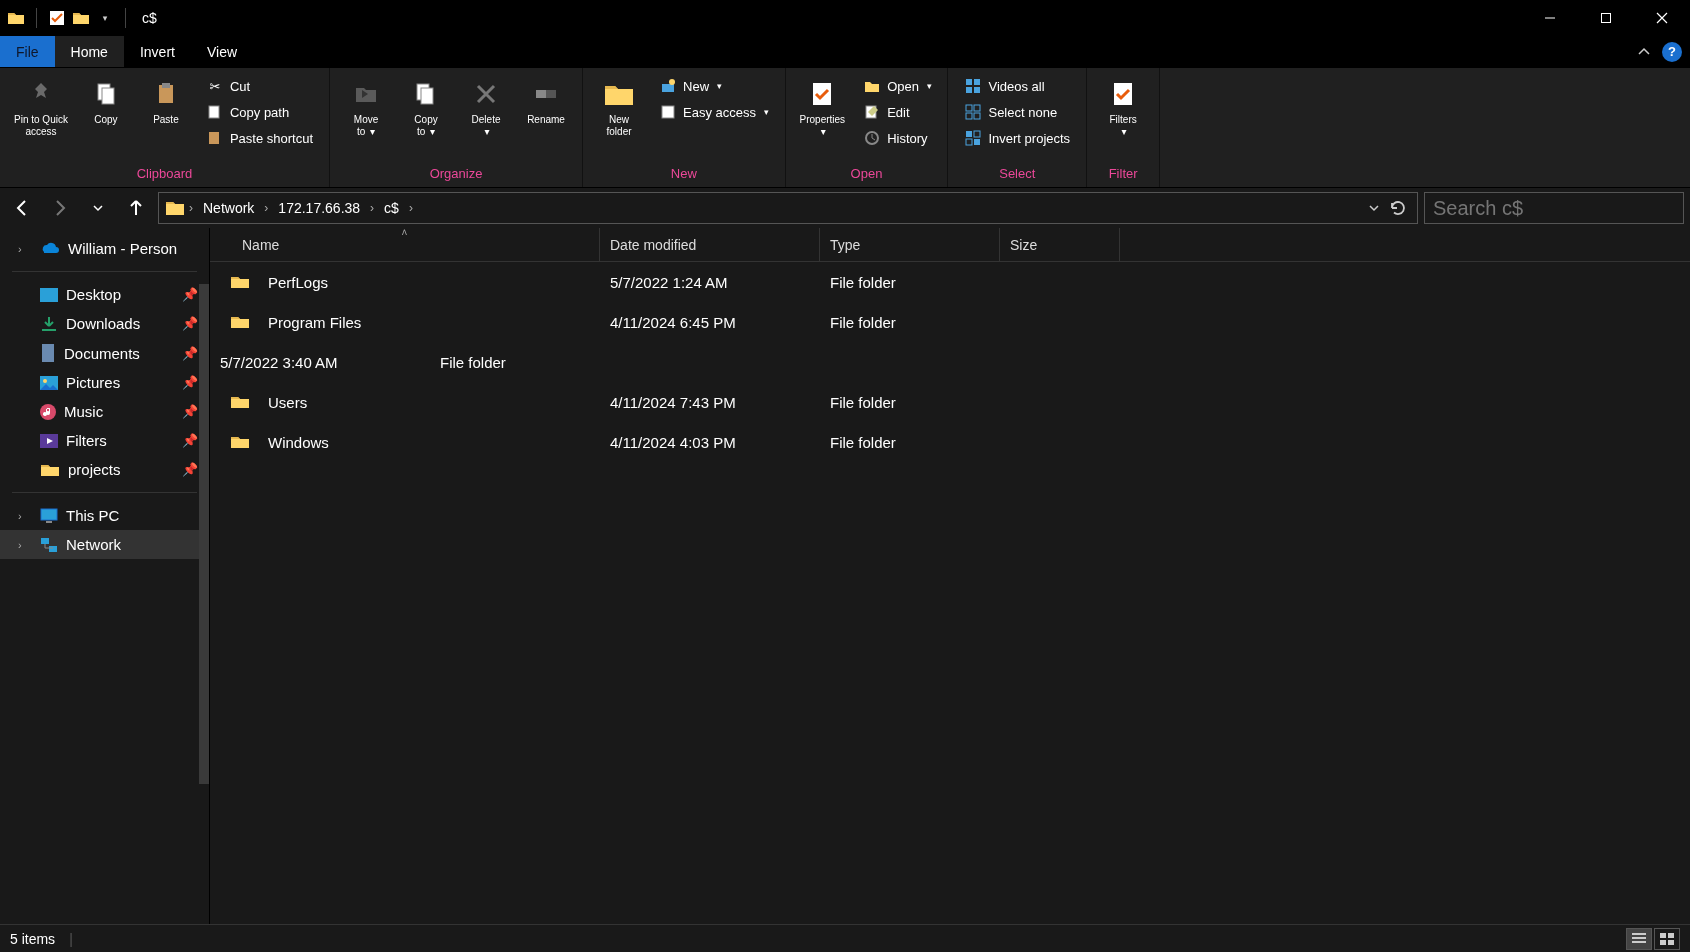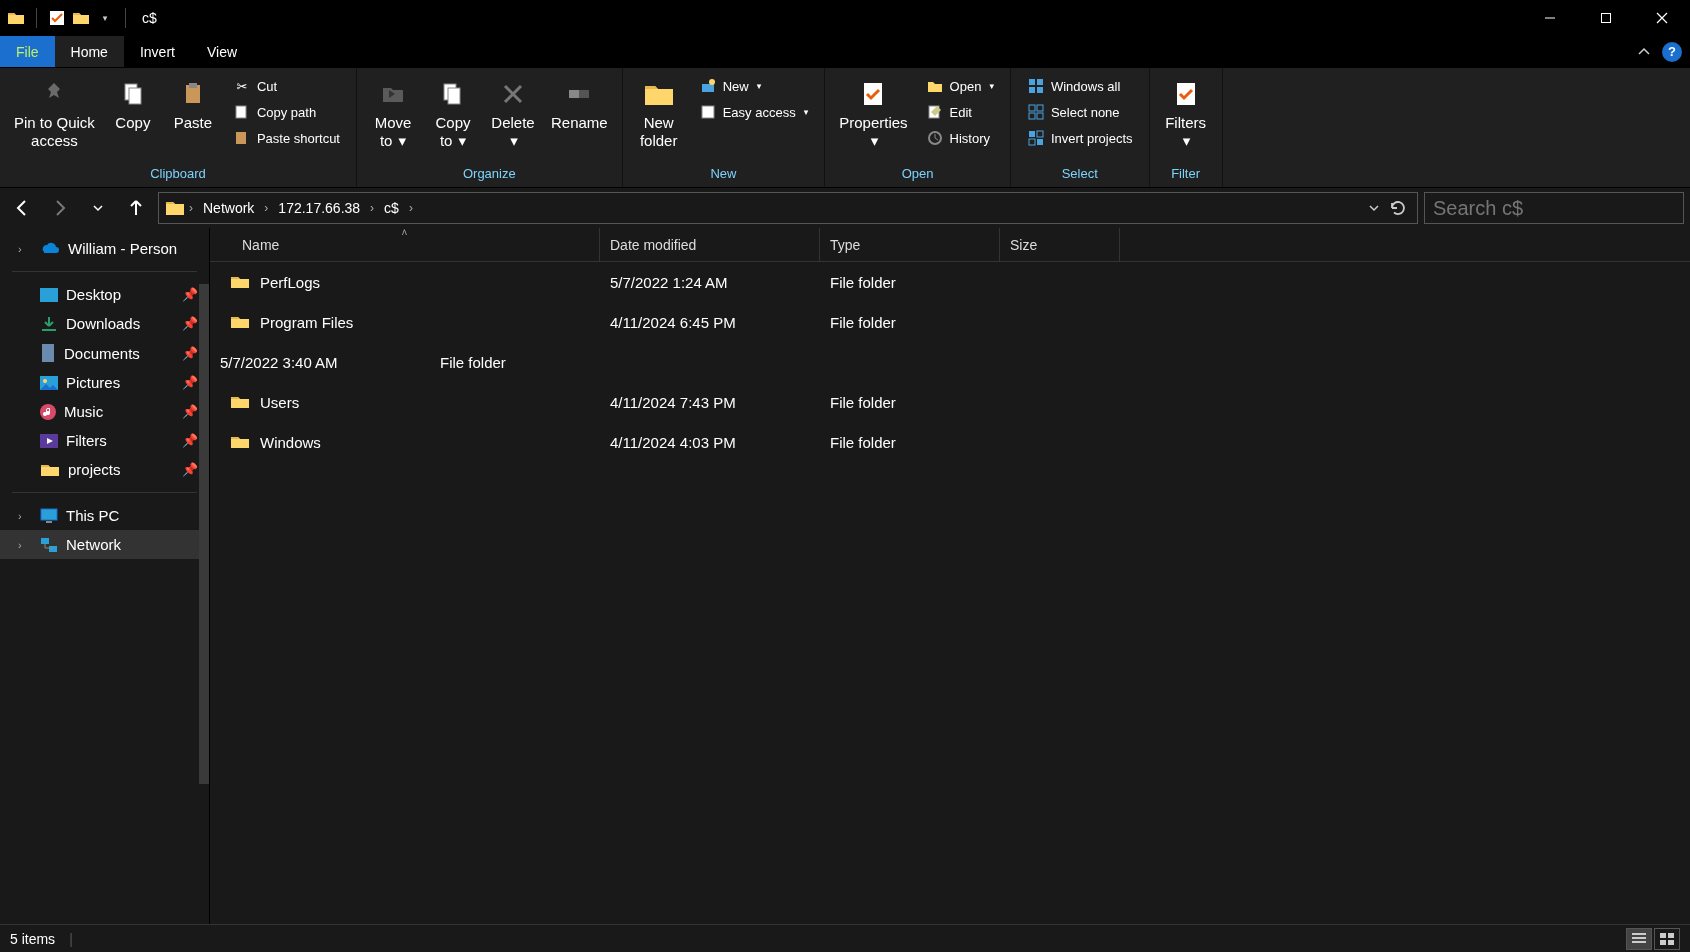--- a/index.html
+++ b/index.html
@@ -10,33 +10,33 @@
   .titlebar-left { display: flex; align-items: center; gap: 4px; padding-left: 6px; }
   .titlebar-icon { width: 20px; height: 20px; display: flex; align-items: center; justify-content: center; }
   .titlebar-sep { width: 1px; height: 20px; background: #444; margin: 0 6px; }
   .titlebar-title { padding-left: 6px; font-size: 14px; }
   .titlebar-right { margin-left: auto; display: flex; }
   .titlebar-btn { width: 56px; height: 36px; display: flex; align-items: center; justify-content: center; cursor: pointer; }
   
   
   .tabsrow { height: 32px; background: #000; display: flex; align-items: stretch; border-bottom: 1px solid #000; }
   .tab { padding: 0 16px; display: flex; align-items: center; font-size: 14px; cursor: pointer; }
-  .tab.file { background: #1a6fcf; color: #bef264; }
+  .tab.file { background: #1a6fcf; color: #0f172a; }
   .tab.active { background: #202020; }
   .tabsrow-right { margin-left: auto; display: flex; align-items: center; gap: 10px; padding-right: 8px; }
   .help-circle { width: 20px; height: 20px; border-radius: 50%; background: #1a6fcf; color: #fff; display: flex; align-items: center; justify-content: center; font-size: 13px; font-weight: bold; }
   
   
   .ribbon { background: #202020; display: flex; border-bottom: 1px solid #000; }
   .ribbon-group { display: flex; flex-direction: column; border-right: 1px solid #111; }
   .ribbon-group-body { flex: 1; display: flex; align-items: flex-start; padding: 4px 6px; }
-  .ribbon-group-label { text-align: center; font-size: 13px; color: #7dd3fc; padding: 2px 0 6px; }
+  .ribbon-group-label { text-align: center; font-size: 13px; color: #ec4899; padding: 2px 0 6px; }
   .rbtn-big { display: flex; flex-direction: column; align-items: center; padding: 4px 8px; min-width: 60px; cursor: pointer; }
   .rbtn-big .ricon { width: 36px; height: 36px; display: flex; align-items: center; justify-content: center; margin-bottom: 2px; }
-  .rbtn-big span { text-align: center; font-size: 15px; line-height: 1.2; }
+  .rbtn-big span { text-align: center; font-size: 10px; line-height: 1.2; }
   .rbtn-col { display: flex; flex-direction: column; gap: 2px; padding: 2px 4px; }
   .rbtn-small { display: flex; align-items: center; gap: 6px; padding: 3px 6px; font-size: 13px; cursor: pointer; white-space: nowrap; }
   .rbtn-small .ricon-s { width: 18px; height: 18px; display: flex; align-items: center; justify-content: center; }
   .caret { font-size: 9px; margin-left: 2px; }
   
   
   .addrrow { height: 40px; background: #191919; display: flex; align-items: center; padding: 4px 6px; gap: 6px; }
   .nav-btn { width: 32px; height: 30px; display:flex; align-items:center; justify-content:center; cursor:pointer; }
   .addrbar { flex: 1; height: 32px; border: 1px solid #555; background: #191919; display: flex; align-items: center; padding: 0 6px; gap: 4px; }
   .crumb { padding: 0 6px; cursor: pointer; display:flex; align-items:center; height:100%; }
@@ -63,21 +63,21 @@
   .columns { display:flex; border-bottom: 1px solid #333; height: 34px; align-items:center; font-size: 14px; color: #ddd; }
   .col { padding: 0 10px; border-right: 1px solid #333; height: 100%; display:flex; align-items:center; position: relative; }
   .col.name { width: 390px; padding-left: 32px;}
   .col.date { width: 220px; }
   .col.type { width: 180px; }
   .col.size { width: 120px; }
   .sort-caret { position:absolute; top:-1px; left:50%; transform:translateX(-50%); font-size:10px; color:#aaa;}
   
   .filerow { display:flex; align-items:center; height: 40px; font-size: 15px; cursor:pointer; }
   .cell { padding: 0 10px; }
-  .cell.name { width: 390px; display:flex; align-items:center; gap:10px; padding-left: 20px;}
+  .cell.name { width: 390px; display:flex; align-items:center; gap:18px; padding-left: 20px;}
   .cell.date { width: 220px; }
   .cell.type { width: 180px; }
   .cell.size { width: 120px; }
   
   
   .statusbar { height: 28px; background: #191919; border-top: 1px solid #333; display:flex; align-items:center; padding: 0 10px; font-size: 14px; }
   .statusbar-right { margin-left:auto; display:flex; gap:2px; }
   .view-btn { width:26px; height:22px; border:1px solid #555; display:flex; align-items:center; justify-content:center; cursor:pointer; }
   .view-btn.active { background:#444; }
 
@@ -333,21 +333,21 @@
       <div class="rbtn-col">
         <div class="rbtn-small">
           <span class="ricon-s">
             <svg width="16" height="16" viewBox="0 0 16 16">
                 <rect x="1" y="1" width="6" height="6" fill="#4aa3df"></rect>
                 <rect x="9" y="1" width="6" height="6" fill="#4aa3df"></rect>
                 <rect x="1" y="9" width="6" height="6" fill="#4aa3df"></rect>
                 <rect x="9" y="9" width="6" height="6" fill="#4aa3df"></rect>
               </svg>
           </span>
-          <span>Windows all</span>
+          <span>Videos all</span>
         </div>
         <div class="rbtn-small">
           <span class="ricon-s">
             <svg width="16" height="16" viewBox="0 0 16 16">
                 <rect x="1" y="1" width="6" height="6" fill="none" stroke="#4aa3df"></rect>
                 <rect x="9" y="1" width="6" height="6" fill="none" stroke="#4aa3df"></rect>
                 <rect x="1" y="9" width="6" height="6" fill="none" stroke="#4aa3df"></rect>
                 <rect x="9" y="9" width="6" height="6" fill="none" stroke="#4aa3df"></rect>
               </svg>
           </span>

